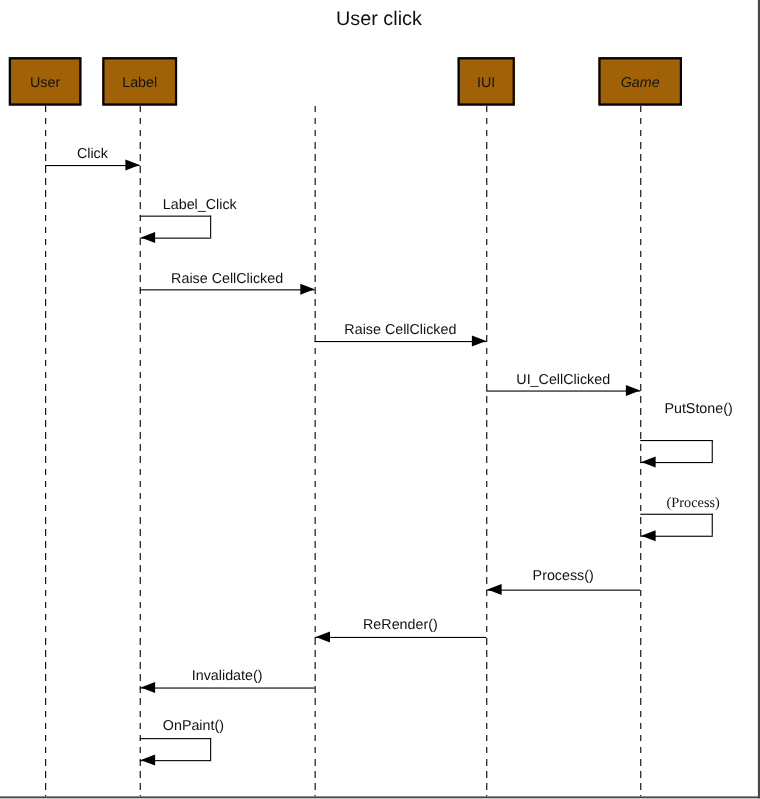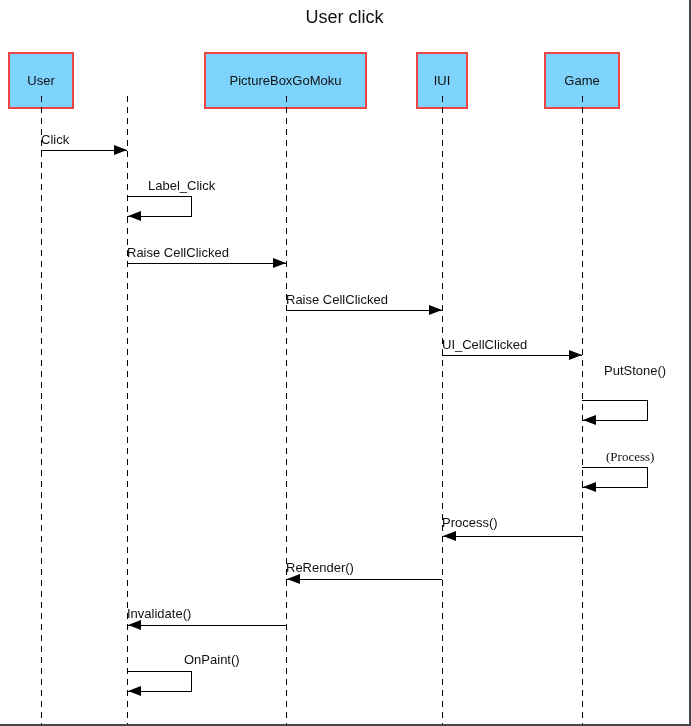--- a/index.html
+++ b/index.html
@@ -22,23 +22,23 @@
     left: 0;
     width: 100%;
     text-align: center;
     font-size: 18px;
     color: #111;
   }
 
   .actor {
     position: absolute;
     top: 52px;
-    height: 57px;
-    border: 2px solid #ef4444;
-    background: #7dd3fc;
+    height: 44px;
+    border: 2px solid #000000;
+    background: #a16207;
     display: flex;
     align-items: center;
     justify-content: center;
     font-size: 13px;
     color: #111;
   }
 
   .lifeline {
     position: absolute;
     top: 96px;
@@ -62,39 +62,39 @@
     border-top: 5px solid transparent;
     border-bottom: 5px solid transparent;
   }
 
   .mlabel {
     position: absolute;
     font-size: 13px;
     color: #111;
     white-space: nowrap;
   }
-  .mlabel.center { text-align: left; }
+  .mlabel.center { text-align: center; }
 </style>
 </head>
 <body>
 
 <div class="canvas">
 
   <div class="title">User click</div>
 
   <div class="actor" style="left:8px;   width:66px;">
     <span>User</span>
   </div>
-  <div class="actor" style="left:204px; width:163px;">
-    <span>PictureBoxGoMoku</span>
+  <div class="actor" style="left:93px;  width:68px;">
+    <span>Label</span>
   </div>
   <div class="actor" style="left:416px; width:52px;">
     <span>IUI</span>
   </div>
-  <div class="actor" style="left:544px; width:76px;">
+  <div class="actor" style="left:544px; width:76px;font-style:italic;">
     <span>Game</span>
   </div>
 
   <div class="lifeline" style="left:41px;"></div>
   <div class="lifeline" style="left:127px;"></div>
   <div class="lifeline" style="left:286px;"></div>
   <div class="lifeline" style="left:442px;"></div>
   <div class="lifeline" style="left:582px;"></div>
 
   <span class="mlabel center" style="left:41px; width:86px; top:132px;">Click</span>
@@ -136,19 +136,19 @@
   <div class="arr-l" style="left:443px; top:531px;"></div>
 
   <span class="mlabel center" style="left:286px; width:156px; top:560px;">ReRender()</span>
   <div class="hline" style="left:286px; width:156px; top:579px;"></div>
   <div class="arr-l" style="left:287px; top:574px;"></div>
 
   <span class="mlabel center" style="left:127px; width:159px; top:606px;">Invalidate()</span>
   <div class="hline" style="left:127px; width:159px; top:625px;"></div>
   <div class="arr-l" style="left:128px; top:620px;"></div>
 
-  <span class="mlabel" style="left:148px; top:652px;margin-left:36px;">OnPaint()</span>
+  <span class="mlabel" style="left:148px; top:652px;">OnPaint()</span>
   <div class="hline" style="left:127px; width:65px; top:671px;"></div>
   <div class="vline" style="left:191px; top:671px; height:20px;"></div>
   <div class="hline" style="left:127px; width:65px; top:691px;"></div>
   <div class="arr-l" style="left:128px; top:686px;"></div>
 
 </div>
 
 </body></html>

